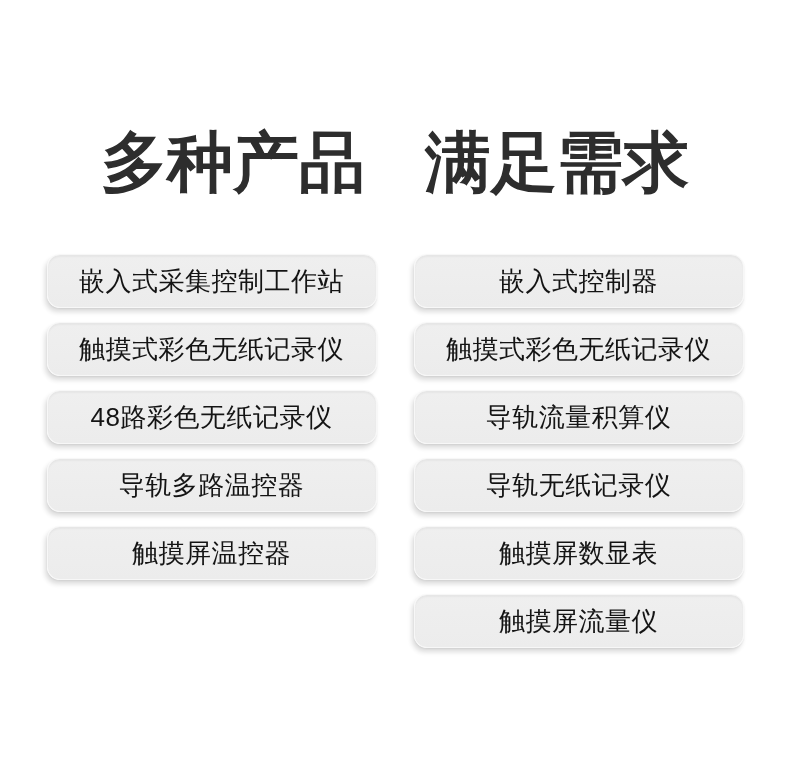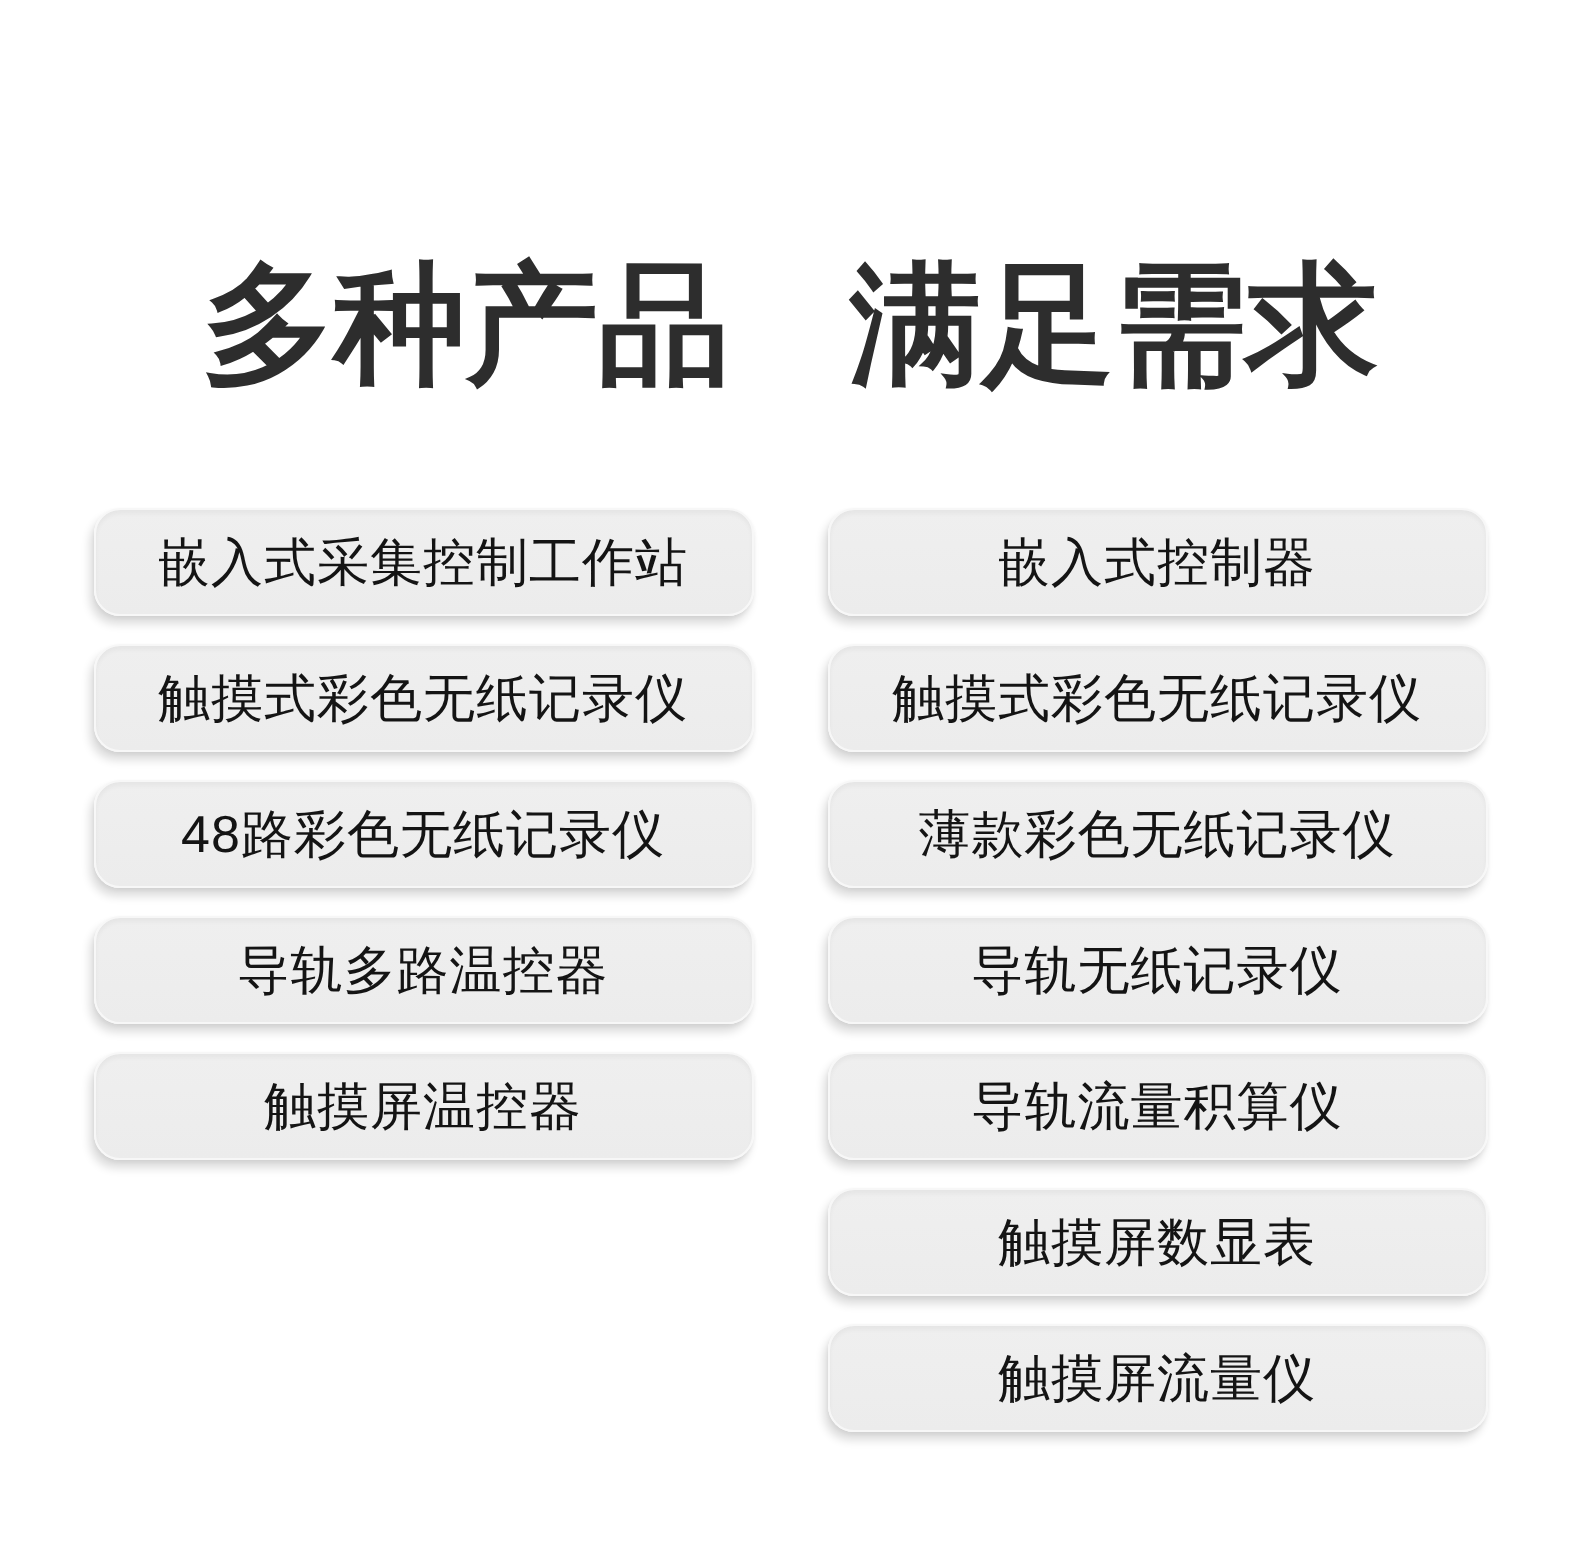--- a/index.html
+++ b/index.html
@@ -85,22 +85,21 @@
       <div class="product-button">嵌入式采集控制工作站</div>
       <div class="product-button">触摸式彩色无纸记录仪</div>
       <div class="product-button">48路彩色无纸记录仪</div>
       <div class="product-button">导轨多路温控器</div>
       <div class="product-button">触摸屏温控器</div>
     </div>
 
     <div class="product-column">
       <div class="product-button">嵌入式控制器</div>
       <div class="product-button">触摸式彩色无纸记录仪</div>
-      <div class="product-button">薄款彩色无纸记录仪</div>
+      <div class="product-button">导轨流量积算仪</div>
       <div class="product-button">导轨无纸记录仪</div>
-      <div class="product-button">导轨流量积算仪</div>
       <div class="product-button">触摸屏数显表</div>
       <div class="product-button">触摸屏流量仪</div>
     </div>
 
   </div>
 
 </div>
 
 </body></html>

